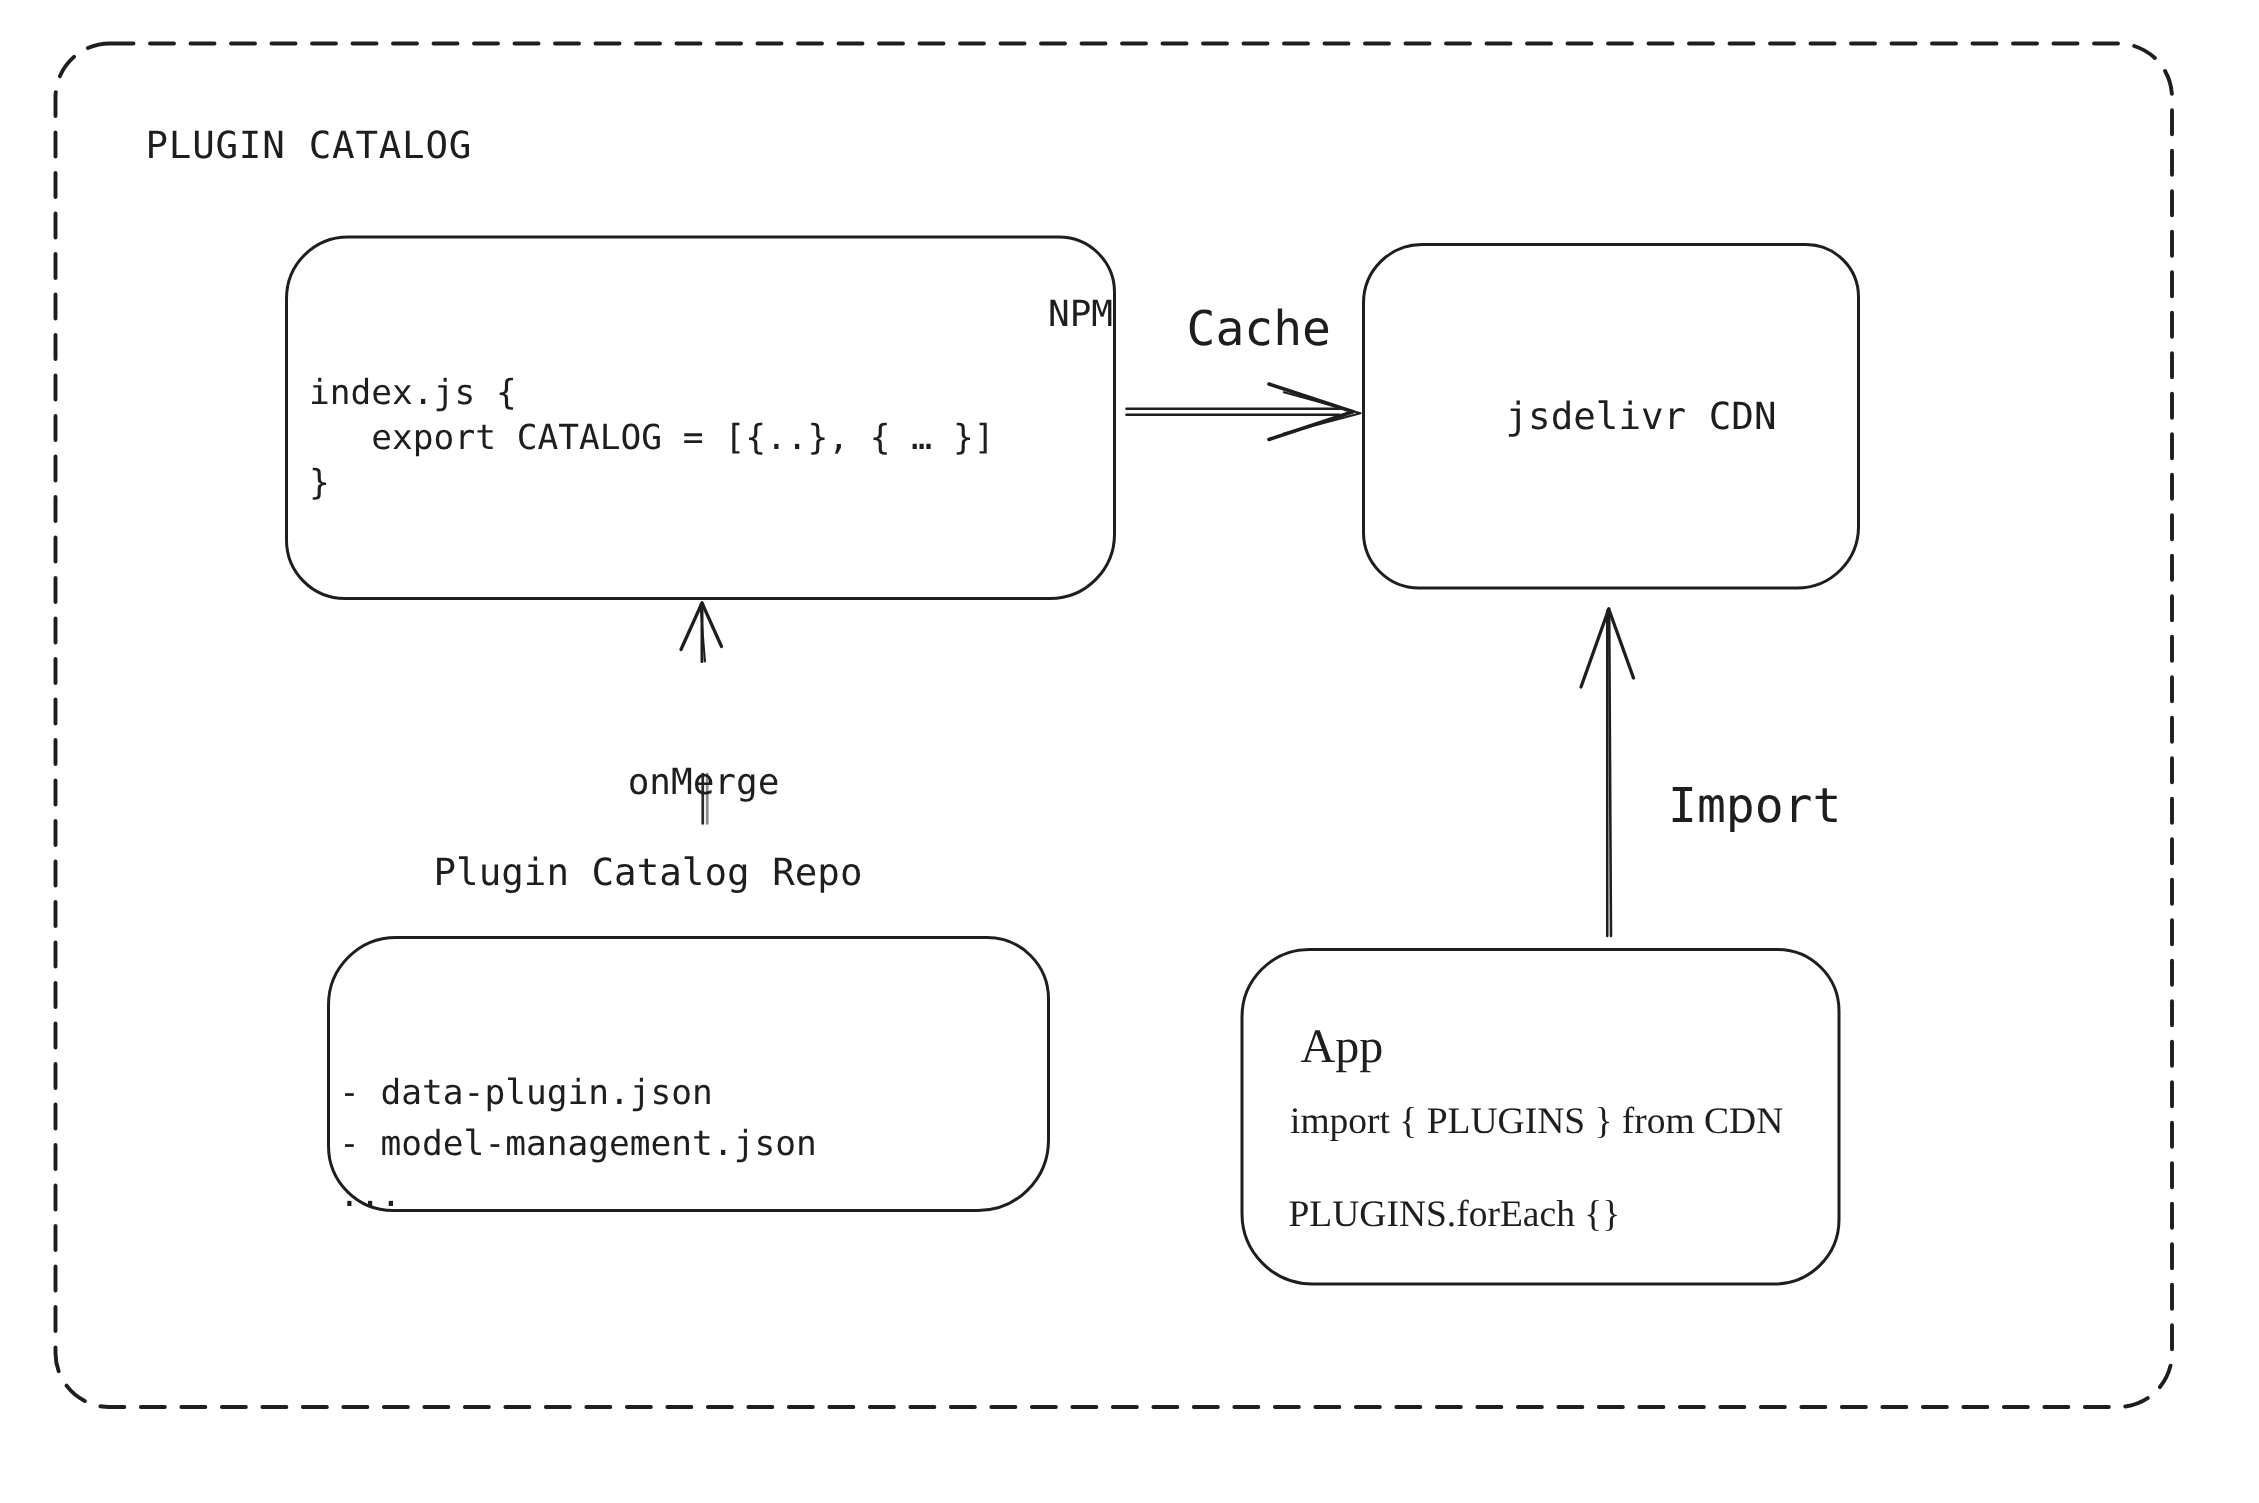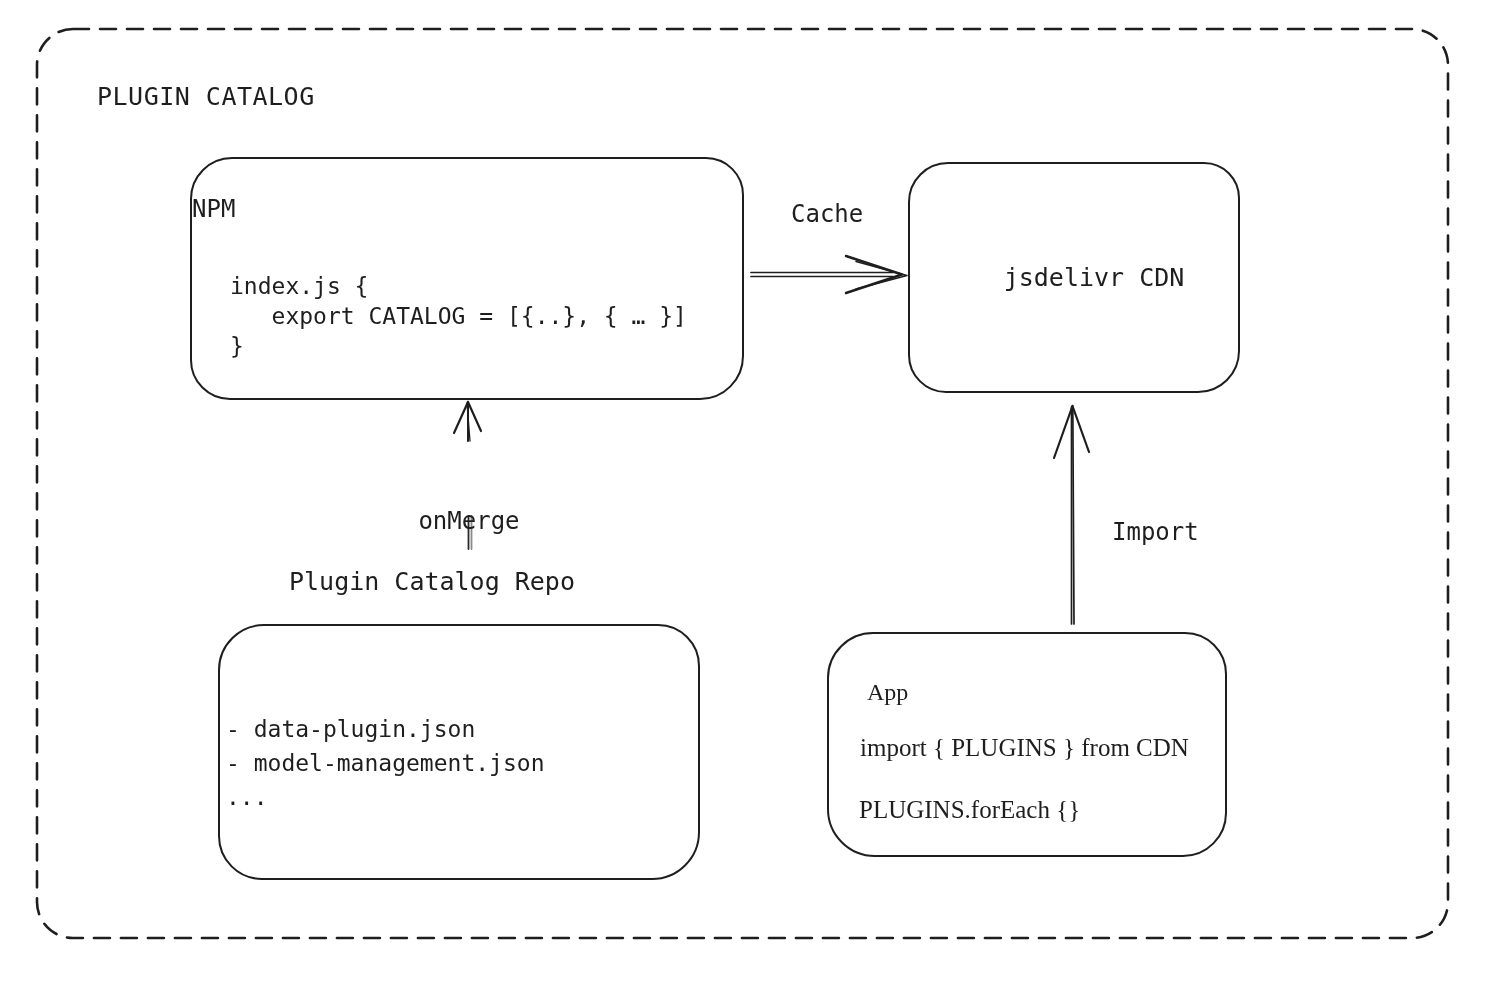--- a/index.html
+++ b/index.html
@@ -20,24 +20,24 @@
     color: var(--ink);
   }
   .node {
     position: absolute;
     box-sizing: border-box;
     border: 2px solid var(--ink);
     background: var(--paper);
   }
   .label { position: absolute; white-space: pre; }
   .t25 { font-size: 25px; }
-  .t24 { font-size: 24px; }
+  .t24 { font-size: 32px; }
   .code-line { white-space: pre; }
-  .npm-title { text-align: left; margin-top: 36px; font-size: 24px; line-height: 28px; }
-  .npm-code { margin-top: 48px; padding-left: 38px; font-size: 23px; line-height: 30px; }
+  .npm-title { text-align: right; margin-top: 36px; font-size: 24px; line-height: 28px; }
+  .npm-code { margin-top: 24px; padding-left: 14px; font-size: 23px; line-height: 30px; }
   .cdn-center {
     display: flex; align-items: center; justify-content: center;
     font-size: 25px;
     padding-left: 40px;
   }
   .repo-code { padding: 86px 0 0 6px; font-size: 23px; line-height: 34px; }
   .build-label { text-align: center; line-height: 29px; font-size: 24px; }
   .abs { position: absolute; }
 </style>
 </head>
@@ -92,21 +92,21 @@
   <div class="node cdn-center" style="left:908px; top:162px; width:332px; height:231px; border-radius:40px 36px 42px 38px;">
     <span>jsdelivr CDN</span>
   </div>
 
   <div class="label build-label" style="left:357px; top:449px; width:224px;">
     <div>onMerge</div>
   </div>
 
   <div class="label t25" style="left:289px; top:567px;">Plugin Catalog Repo</div>
 
-  <div class="node" style="left:218px; top:624px; width:482px; height:256px; border-radius:46px 42px 48px 44px;">
+  <div class="node" style="left:218px; top:624px; width:482px; height:184px; border-radius:46px 42px 48px 44px;">
     <div class="repo-code">
       <div class="code-line">- data-plugin.json</div>
       <div class="code-line">- model-management.json</div>
       <div class="code-line">...</div>
     </div>
   </div>
 
   <div class="label t24" style="left:1112px; top:518px;">Import</div>
 
   <div class="node" style="left:827px; top:632px; width:400px; height:225px; border-radius:46px 42px 44px 48px;font-family:Liberation Serif, serif;">

